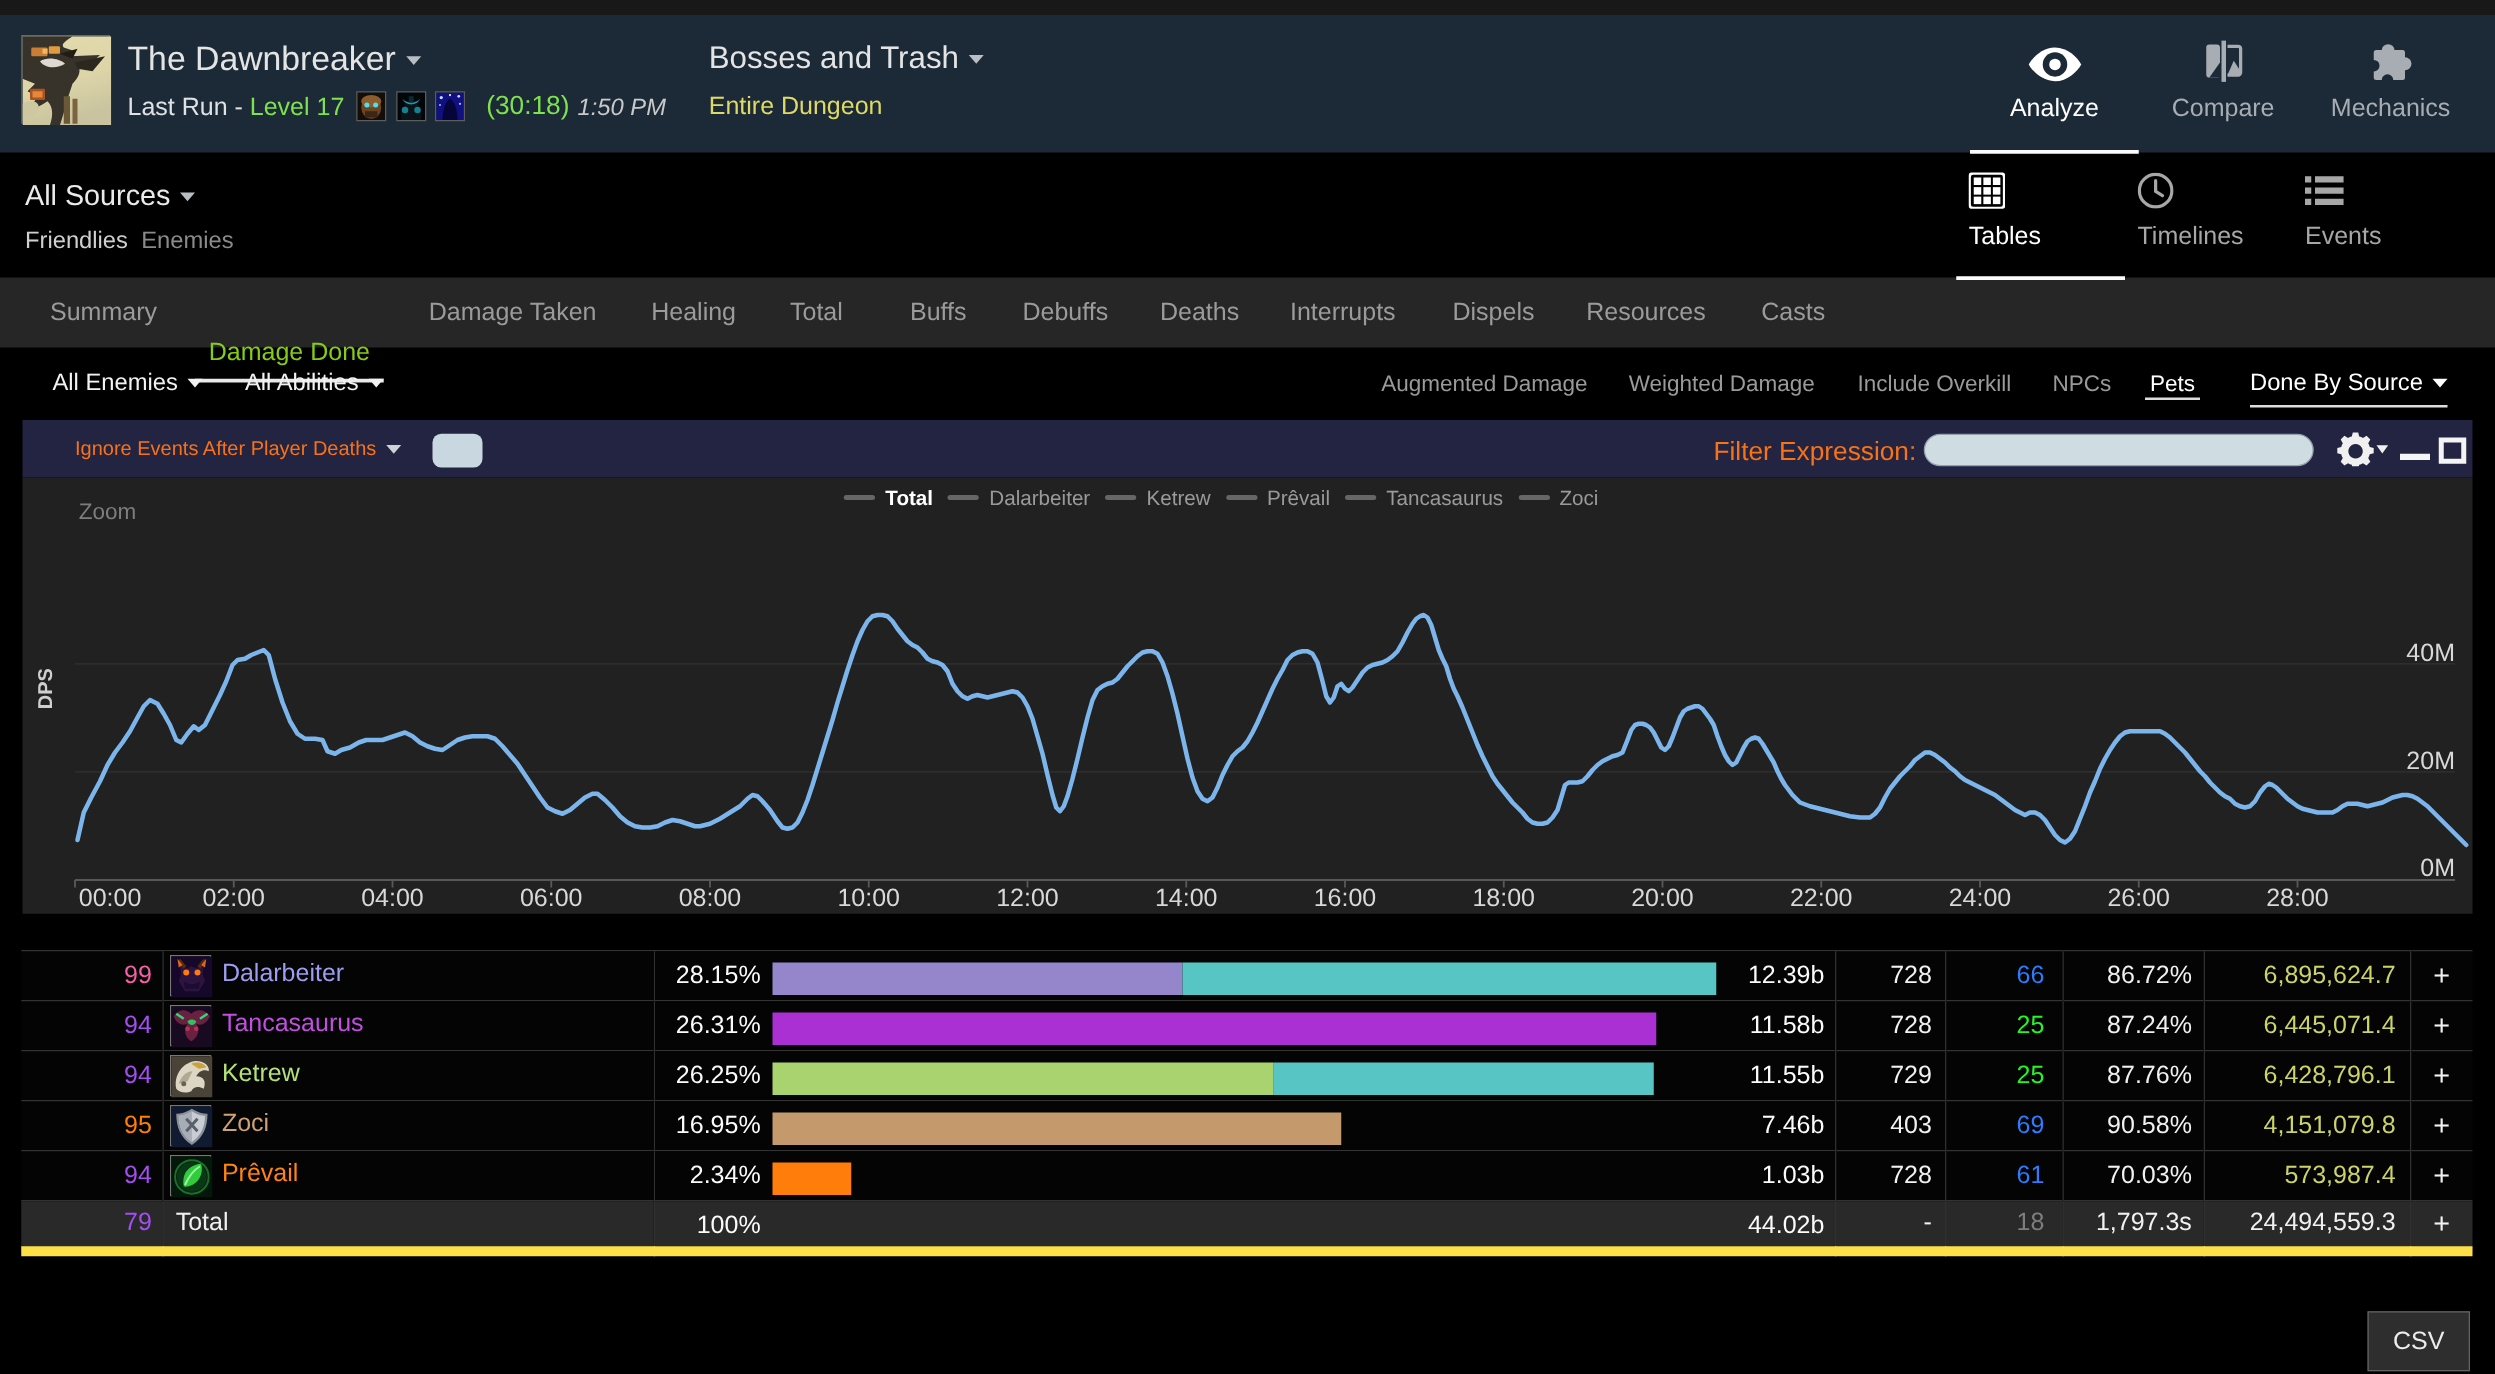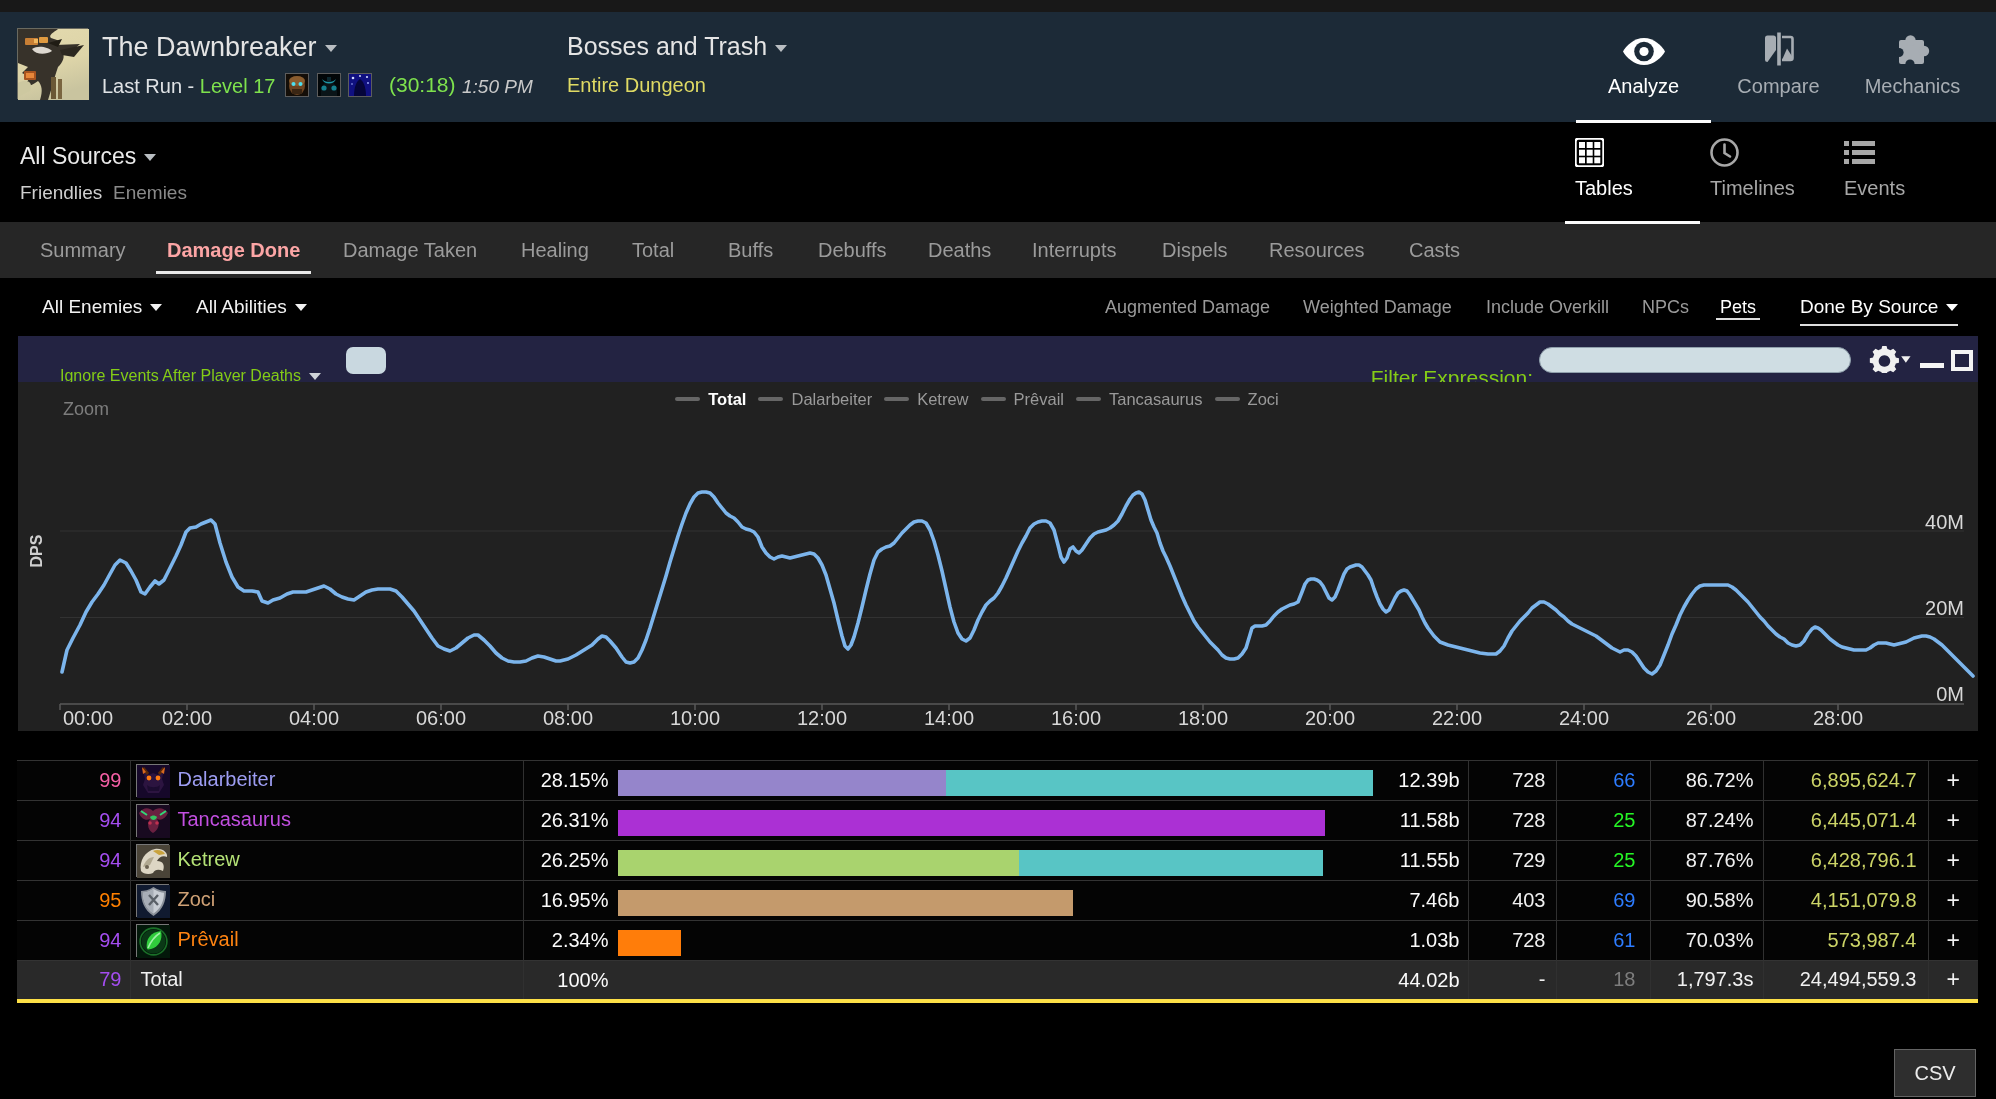--- a/index.html
+++ b/index.html
@@ -27,46 +27,46 @@
 #allsrc { left:20px; top:143px; font-size:23px; color:#eaeaea; }
 #friend { left:20px; top:182px; font-size:19px; color:#cfcfcf; }
 #enemy { left:113px; top:182px; font-size:19px; color:#8a8a8a; }
 .nav2 { position:absolute; color:#a7a7a7; }
 .nav2 .lbl { font-size:20px; margin-top:6px; }
 .nav2.active { color:#fff; }
 #ul-tables { left:1565px; top:221px; width:135px; height:3px; background:#fbfbfb; z-index:5; }
 
 #tabbar { left:0; top:222px; width:1996px; height:56px; background:#262626; }
 #tabbar .tab { position:absolute; top:0; height:56px; line-height:56px; font-size:20px; color:#9b9b9b; white-space:nowrap; }
-#tabbar .tab.active { color:#fca5a5; font-weight:bold; }
+#tabbar .tab.active { color:#84cc16; font-weight:normal;margin-top:32px; }
 #tabbar .tab.active::after { content:""; position:absolute; left:-11px; right:-11px; bottom:4px; height:3px; background:#e9e9e9; }
 
 .subl { position:absolute; top:296px; font-size:19px; color:#f2f2f2; }
 .subr { position:absolute; top:297px; font-size:18px; color:#9a9a9a; white-space:nowrap; }
 .subr.on { color:#fff; border-bottom:2px solid #ddd; padding-bottom:6px; }
 
 #fbar { left:18px; top:336px; width:1960px; height:46px; background:#232342; }
-#fbar .txt { position:absolute; font-size:18px; color:#84cc16;margin-top:16px; }
+#fbar .txt { position:absolute; font-size:18px; color:#f97316; }
 #toggle { left:328px; top:11px; width:40px; height:27px; background:#c9d8e0; border-radius:7px; }
 #finput { left:1521px; top:11px; width:312px; height:26px; background:#cfdde3; border-radius:13px; border:1px solid #90a0ac; }
 #chart { left:18px; top:382px; width:1960px; height:349px; background:#212121; }
 #zoomlbl { left:45px; top:17px; font-size:18px; color:#7d7d7d; }
 #dps { left:3px; top:160px; font-size:16px; font-weight:bold; color:#cfcfcf; transform:rotate(-90deg); }
 #legend { left:-27px; top:8px; width:1960px; text-align:center; font-size:16.5px; color:#9a9a9a; }
 #legend span.dash { display:inline-block; width:25px; height:3.5px; border-radius:2px; background:#666; vertical-align:middle; margin:0 8px 3px 12px; }
 #legend b { color:#fff; }
 #legend .bluedash { background:#7cb5ec; }
 
 
 #tbl table { border-collapse:collapse; table-layout:fixed; width:1961px; font-size:20px; }
 #tbl th { background:#2f2f2f; height:40px; font-size:19px; color:#e9e9e9; font-weight:bold; border-left:1px solid #3d3d3d; }
 #tbl td { background:#040404; height:40px; border-left:1px solid #303030; border-top:1px solid #333; color:#f1f1f1; white-space:nowrap; }
 #tbl tr.tot td { background:#292929; }
 #tbl th:first-child, #tbl td:first-child { border-left:none; }
-#tbl tr.tot { border-bottom:4px solid #fde047;padding-left:20px; }
+#tbl tr.tot { border-bottom:8px solid #fde047;padding-left:20px; }
 #tbl td:last-child { font-size:23px; }
 .cR { text-align:right; }
 .namecell { position:relative; }
 .pic { position:absolute; left:5px; top:3px; width:33px; height:33px; border:1px solid #777; }
 .pname { position:absolute; left:47px; top:7px; }
 .amt { position:relative; }
 .amt .pct { position:absolute; left:0; top:8px; width:85px; text-align:right; color:#fbfbfb; }
 .amt .bar { position:absolute; left:94px; top:9px; height:26px; font-size:0; }
 .amt .bar i { display:inline-block; height:26px; }
 .amt .val { position:absolute; right:8px; top:8px; color:#fbfbfb; }

